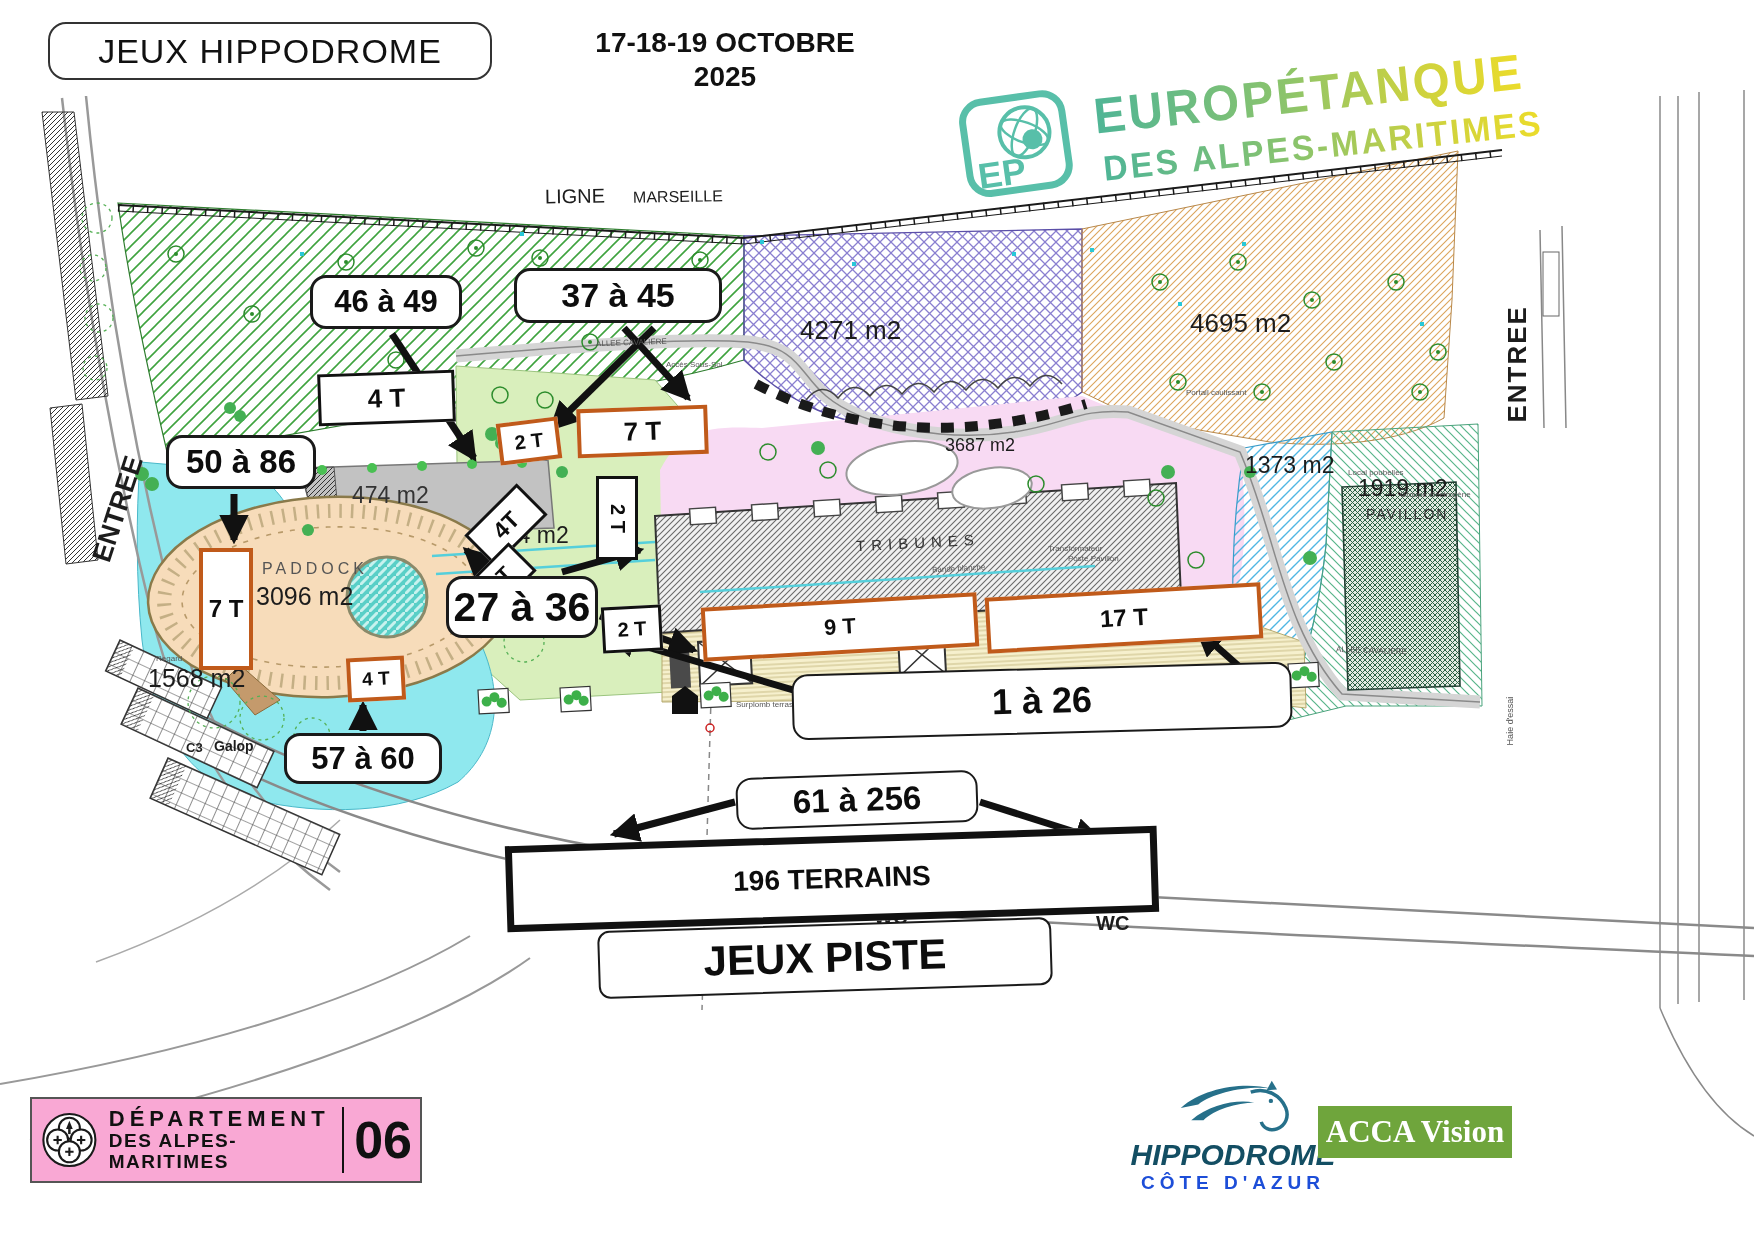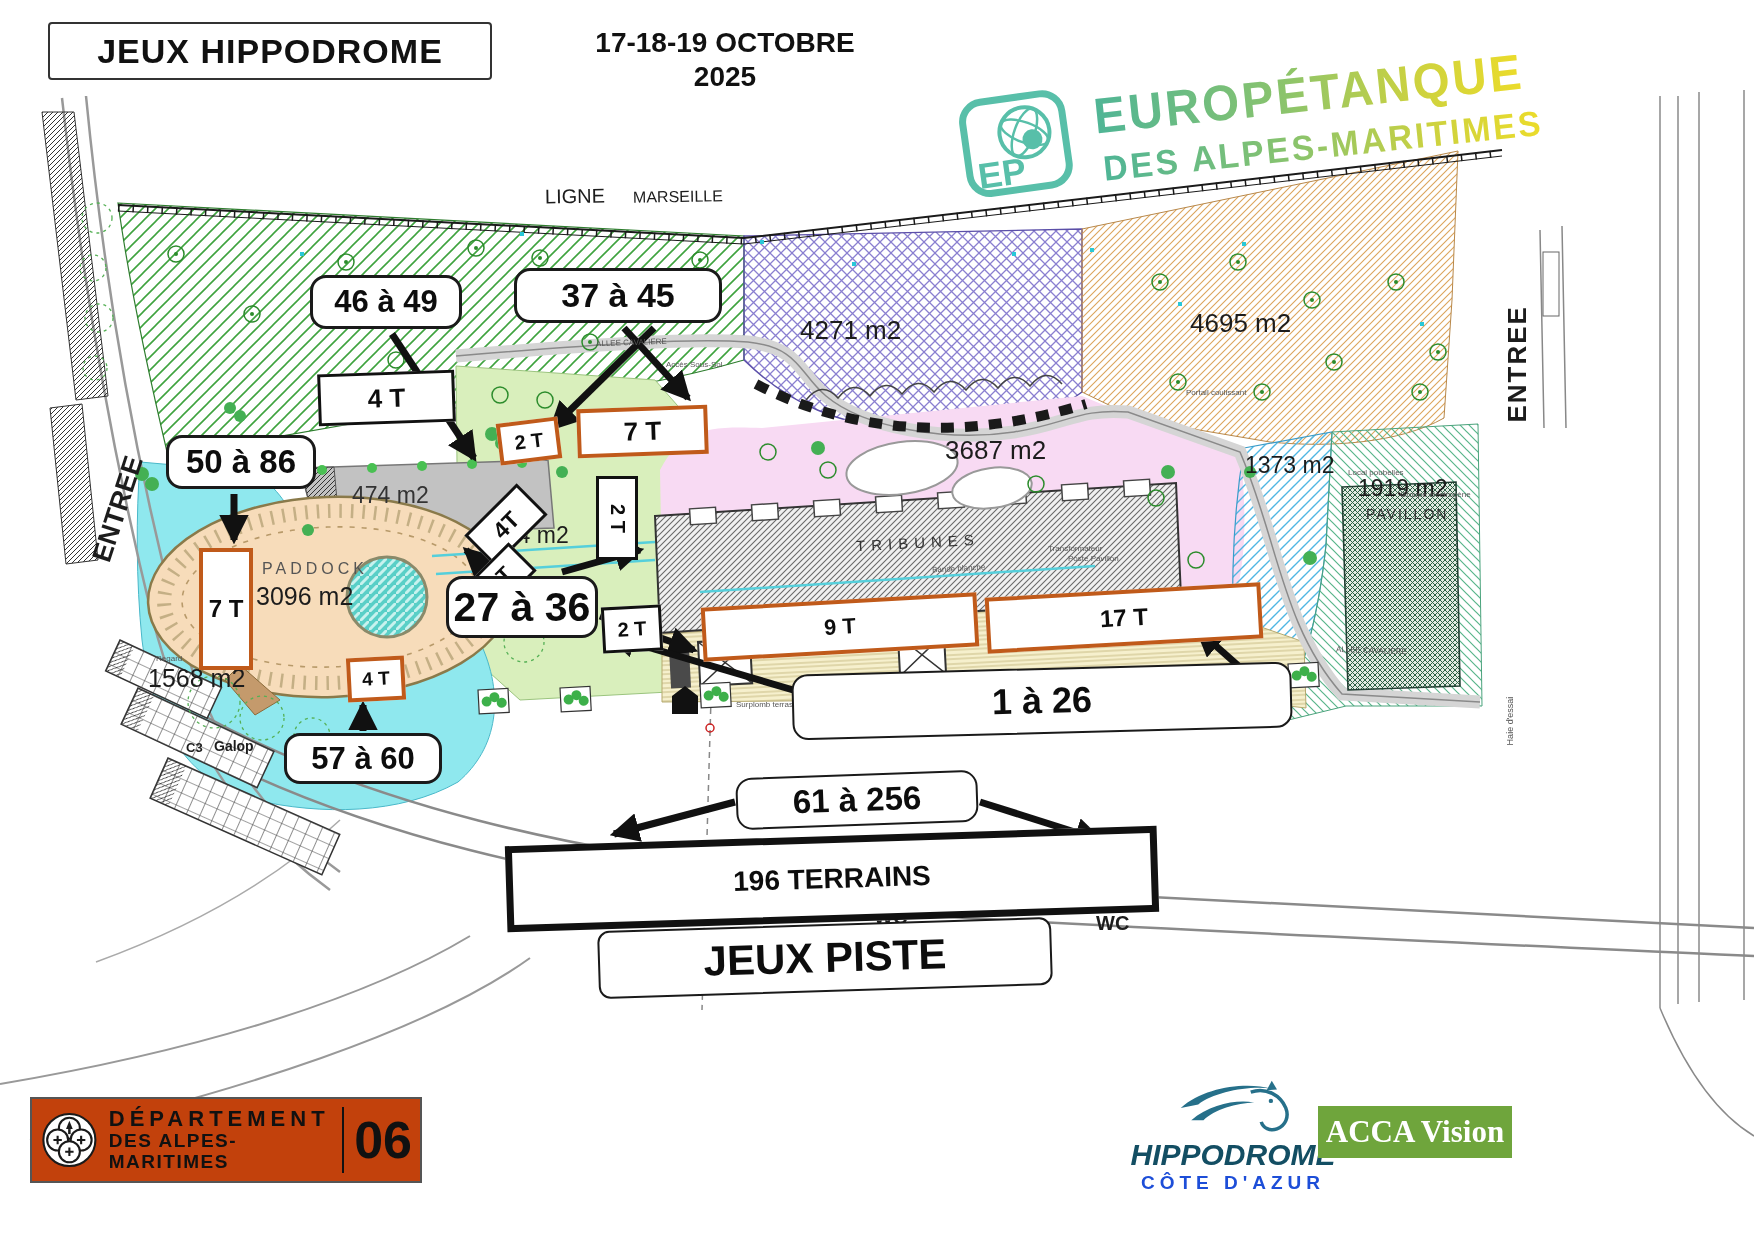--- a/index.html
+++ b/index.html
@@ -14,26 +14,26 @@
   
   .tb{position:absolute;display:flex;align-items:center;justify-content:center;
       background:#fff;border:3px solid #111;font-weight:bold;color:#0d0d0d;
       white-space:nowrap;box-sizing:border-box;}
   .tb.ob{border:4px solid #c05a1a;}
   
   .lb{position:absolute;color:#1c1c1c;white-space:nowrap;}
   .lbb{position:absolute;color:#1c1c1c;white-space:nowrap;font-weight:bold;}
   .tiny{position:absolute;color:#555;font-size:8px;white-space:nowrap;}
   .hdrbox{position:absolute;left:48px;top:22px;width:440px;height:54px;border:2.5px solid #333;
-          border-radius:4px;background:#fff;display:flex;align-items:center;justify-content:center;
-          font-weight:bold;font-size:34px;letter-spacing:1px;}
+          border-radius:18px;background:#fff;display:flex;align-items:center;justify-content:center;
+          font-weight:normal;font-size:34px;letter-spacing:1px;}
   .date{position:absolute;left:558px;top:26px;width:334px;text-align:center;font-weight:bold;
         font-size:28px;line-height:1.2;}
   .footbox{position:absolute;left:30px;top:1097px;width:392px;height:86px;border:2px solid #555;
-           background:#c2410c;display:flex;align-items:center;box-sizing:border-box;padding:6px 8px;}
+           background:#f9a8d4;display:flex;align-items:center;box-sizing:border-box;padding:6px 8px;}
   .acca{position:absolute;left:1318px;top:1106px;width:194px;height:52px;background:#6fa53c;
         display:flex;align-items:center;justify-content:center;color:#fff;
         font-family:"Liberation Serif",serif;font-weight:bold;font-size:31px;}
   .hipponame{position:absolute;left:1108px;top:1138px;width:250px;text-align:center;
              font-style:italic;font-weight:bold;font-size:30px;color:#134e63;letter-spacing:0px;}
   .hippocote{position:absolute;left:1108px;top:1172px;width:250px;text-align:center;
              font-weight:bold;font-size:19px;color:#1d4ed8;letter-spacing:5px;}
 </style>
 </head>
 <body>
@@ -372,21 +372,21 @@
   </svg>
 
   <div class="lb" style="left:545px;top:185px;font-size:20px;transform:rotate(-1deg);">LIGNE</div>
   <div class="lb" style="left:633px;top:188px;font-size:16px;transform:rotate(-1deg);">MARSEILLE</div>
 
   <div class="lbb" style="left:68px;top:500px;width:96px;font-size:27px;transform:rotate(-72deg);text-align:center;">ENTREE</div>
   <div class="lbb" style="left:1462px;top:352px;width:110px;font-size:26px;transform:rotate(-90deg);text-align:center;letter-spacing:2px;">ENTREE</div>
 
   <div class="lb" style="left:800px;top:315px;font-size:26px;">4271 m2</div>
   <div class="lb" style="left:1190px;top:308px;font-size:26px;">4695 m2</div>
-  <div class="lb" style="left:945px;top:435px;font-size:26px;">3687 m2</div>
+  <div class="lb" style="left:945px;top:435px;font-size:18px;">3687 m2</div>
   <div class="lb" style="left:1245px;top:452px;font-size:23px;">1373 m2</div>
   <div class="lb" style="left:1358px;top:475px;font-size:23px;">1919 m2</div>
   <div class="lb" style="left:1366px;top:506px;font-size:14px;letter-spacing:2px;color:#333;">PAVILLON</div>
   <div class="lb" style="left:352px;top:482px;font-size:23px;color:#333;">474 m2</div>
   <div class="lb" style="left:492px;top:522px;font-size:23px;">564 m2</div>
   <div class="lb" style="left:262px;top:560px;font-size:16px;letter-spacing:4px;color:#555;">PADDOCK</div>
   <div class="lb" style="left:256px;top:582px;font-size:25px;">3096 m2</div>
   <div class="lb" style="left:148px;top:664px;font-size:25px;">1568 m2</div>
   <div class="lbb" style="left:186px;top:740px;font-size:13px;">C3</div>
   <div class="lb" style="left:214px;top:738px;font-size:14px;font-weight:bold;">Galop</div>

